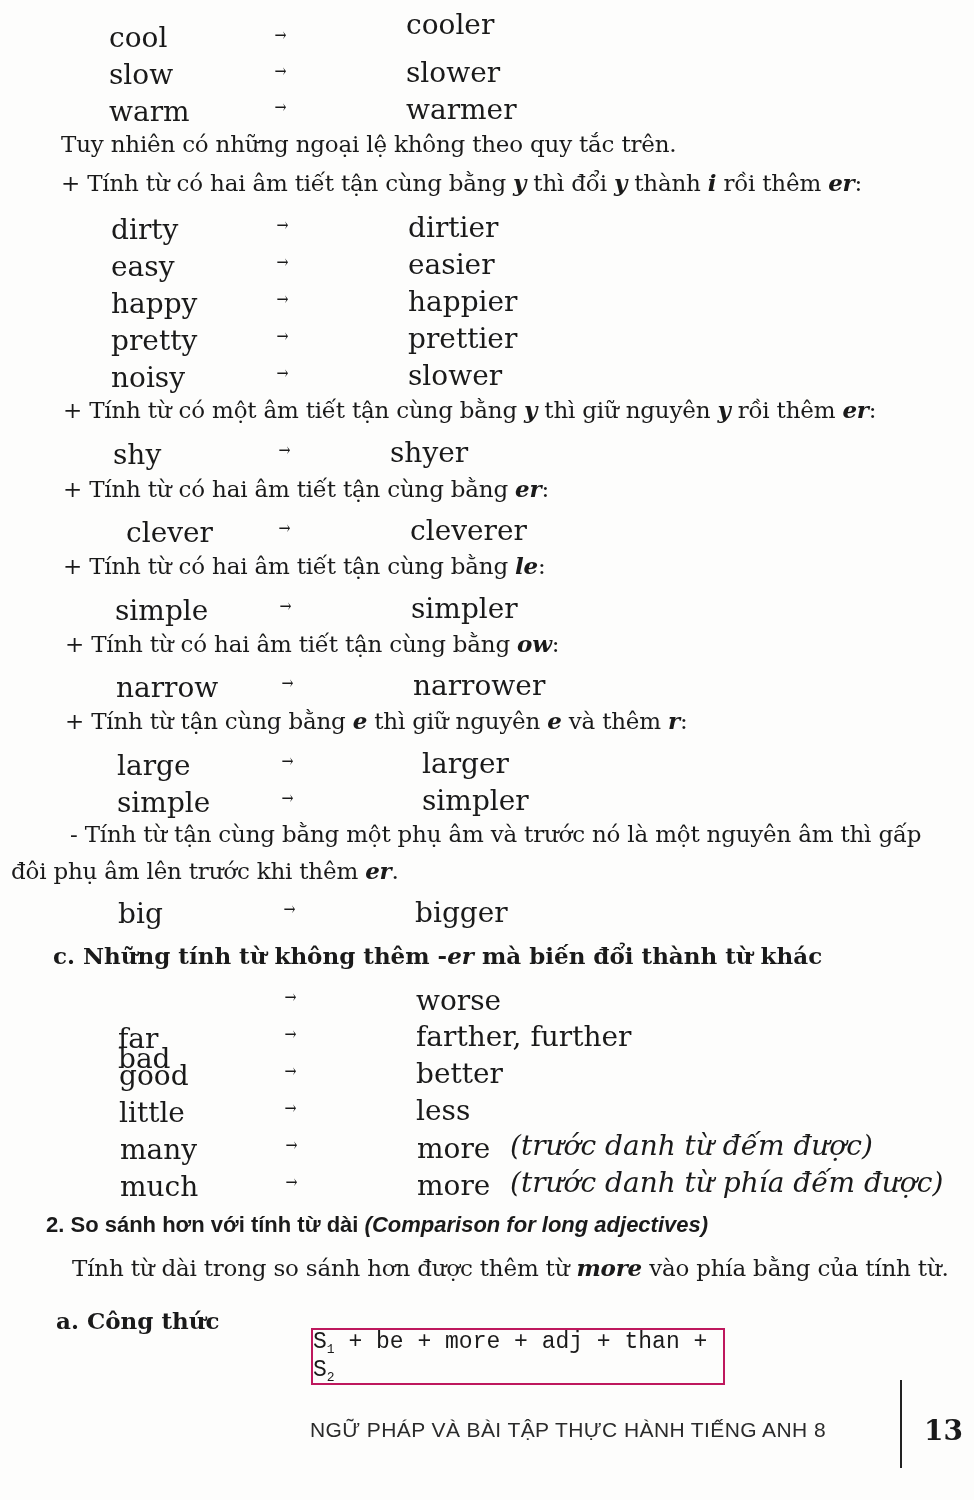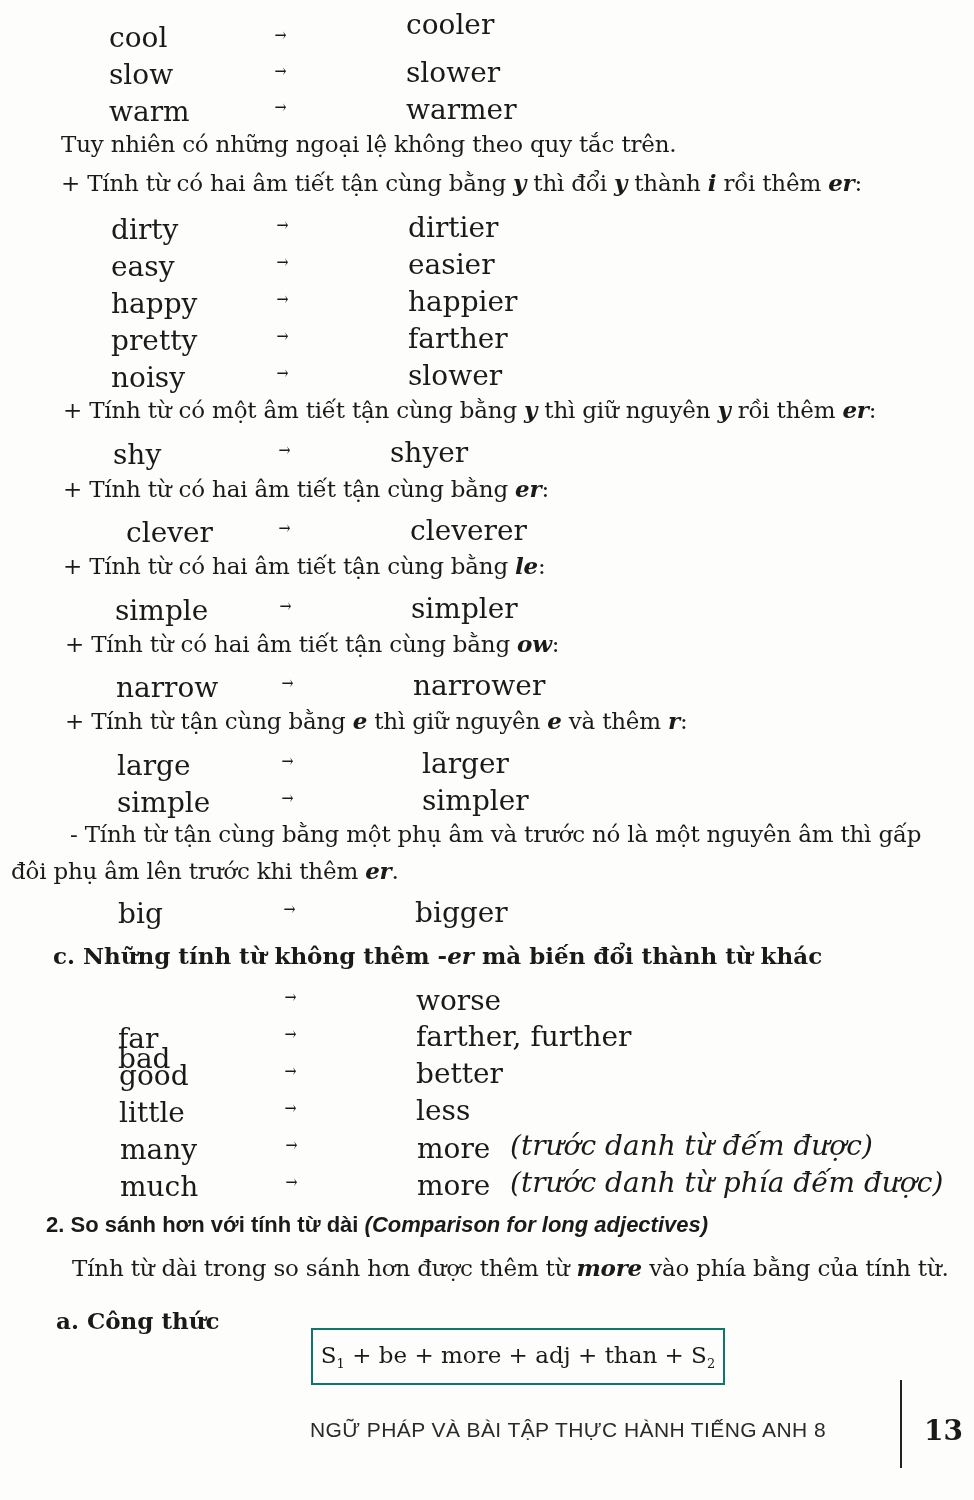--- a/index.html
+++ b/index.html
@@ -10,23 +10,24 @@
   }
   .abs { position: absolute; white-space: nowrap; }
   .txt { font-size: 23px; letter-spacing: -0.2px; }
   .word { font-size: 28px; }
   .arrow { font-size: 18px; transform: scaleX(0.8); display: inline-block; }
   b.i, .bi { font-weight: bold; font-style: italic; }
   .heading { font-size: 23px; font-weight: bold; }
   .sans { font-family: "Liberation Sans", "DejaVu Sans", sans-serif; }
   .formula-box {
     position: absolute; left: 311px; top: 1328px; width: 414px; height: 57px;
-    border: 2px solid #0f766e; box-sizing: border-box;
+    border: 2px solid #be185d; box-sizing: border-box;
     display: flex; align-items: center; justify-content: center;
     font-size: 23px;
+    font-family: Liberation Mono, monospace;
   }
   sub { font-size: 13px; vertical-align: -5px; }
   .footer-rule { position: absolute; left: 900px; top: 1380px; width: 2px; height: 88px; background: #222; }
   .footer-title { font-family: "Liberation Sans", "DejaVu Sans", sans-serif; font-size: 21px; color: #2a2a2a; letter-spacing: 0.4px; }
   .page-num { font-weight: bold; font-size: 28px; }
   .note { font-style: italic; }
 </style>
 </head>
 <body>
 
@@ -57,21 +58,21 @@
   <div class="abs word" style="left:111px;top:250px">easy</div>
   <div class="abs arrow" style="left:275px;top:251px">→</div>
   <div class="abs word" style="left:408px;top:248px">easier</div>
 
   <div class="abs word" style="left:111px;top:287px">happy</div>
   <div class="abs arrow" style="left:275px;top:288px">→</div>
   <div class="abs word" style="left:408px;top:285px">happier</div>
 
   <div class="abs word" style="left:111px;top:324px">pretty</div>
   <div class="abs arrow" style="left:275px;top:325px">→</div>
-  <div class="abs word" style="left:408px;top:322px">farther</div>
+  <div class="abs word" style="left:408px;top:322px">prettier</div>
 
   <div class="abs word" style="left:111px;top:361px">noisy</div>
   <div class="abs arrow" style="left:275px;top:362px">→</div>
   <div class="abs word" style="left:408px;top:359px">slower</div>
 </div>
 
 <div class="abs txt" style="left:63px;top:396px">
   <span>+ Tính từ có một âm tiết tận cùng bằng </span><span class="bi">y</span><span> thì giữ nguyên </span><span class="bi">y</span><span> rồi thêm </span><span class="bi">er</span><span>:</span>
 </div>
 <div class="abs word" style="left:113px;top:438px">shy</div>

